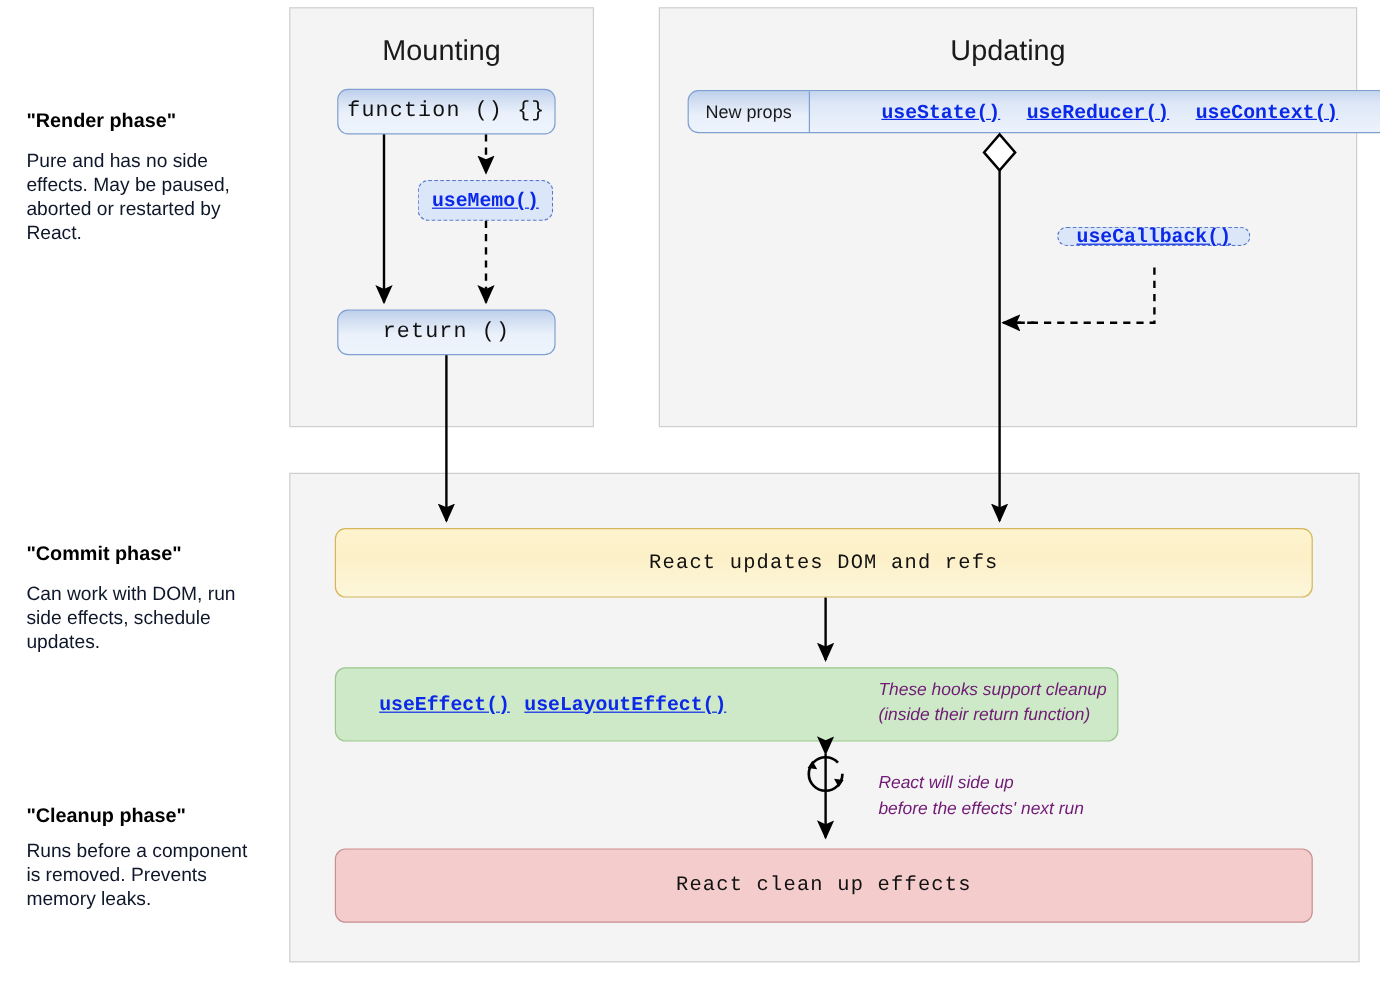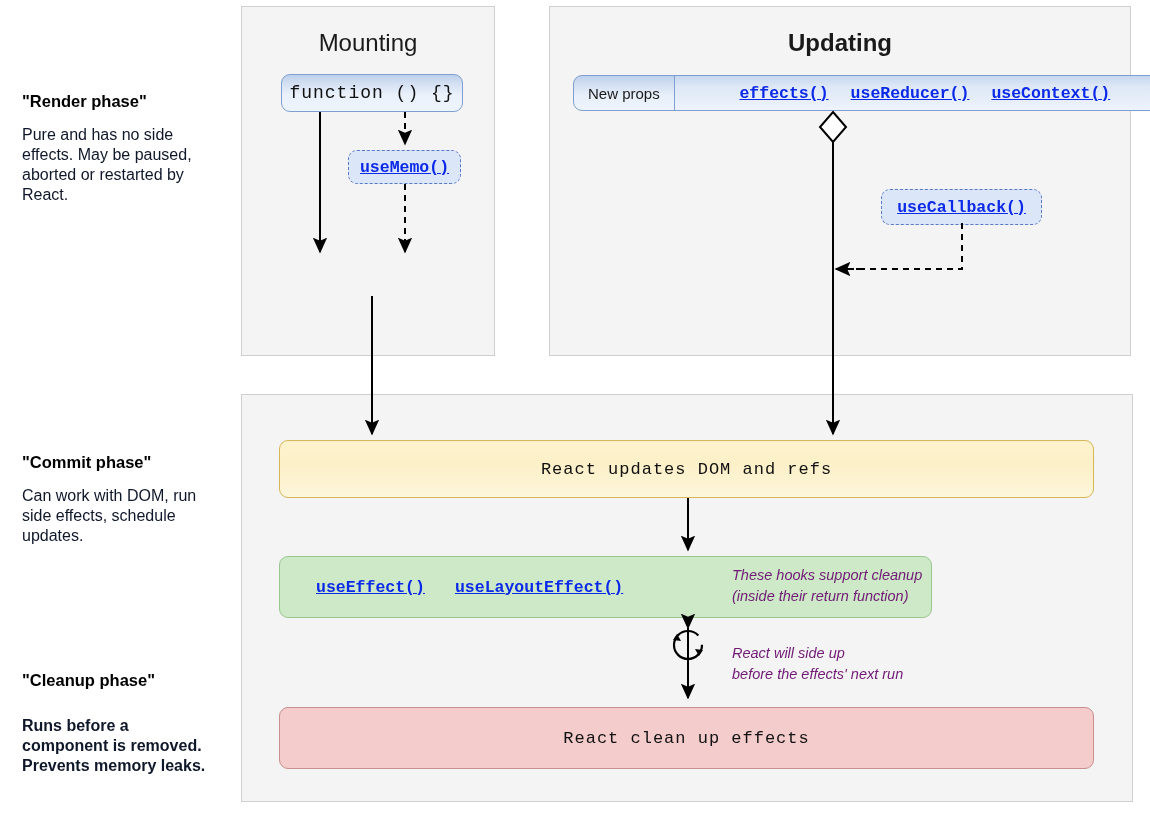--- a/index.html
+++ b/index.html
@@ -173,64 +173,67 @@
     <div class="phase-desc" style="margin-top:14px;">Pure and has no side effects. May be paused, aborted or restarted by React.</div>
   </div>
 
   <div class="abs" style="left:22px; top:453px;">
     <div class="phase-title">"Commit phase"</div>
     <div class="phase-desc" style="margin-top:14px;">Can work with DOM, run side effects, schedule updates.</div>
   </div>
 
   <div class="abs" style="left:22px; top:671px;">
     <div class="phase-title">"Cleanup phase"</div>
-    <div class="phase-desc" style="margin-top:26px;font-weight:bold;">Runs before a component is removed. Prevents memory leaks.</div>
+    <div class="phase-desc" style="margin-top:10px;">Runs before a component is removed. Prevents memory leaks.</div>
   </div>
 
   <div class="panel abs" style="left:241px; top:6px; width:254px; height:350px;">
     <div class="panel-title" style="top:22px;">Mounting</div>
   </div>
 
   <div class="node node-blue abs" style="left:281px; top:74px; width:182px; height:38px;">
     <span>function () {}</span>
   </div>
 
   <div class="node node-dashed abs" style="left:348px; top:150px; width:113px; height:34px;">
     <span class="hooklink">useMemo()</span>
   </div>
 
+  <div class="node node-blue abs" style="left:281px; top:258px; width:182px; height:38px;">
+    <span>return ()</span>
+  </div>
 
   <div class="panel abs" style="left:549px; top:6px; width:582px; height:350px;">
-    <div class="panel-title" style="top:22px;font-weight:bold;">Updating</div>
+    <div class="panel-title" style="top:22px;">Updating</div>
   </div>
 
   <div class="barbox abs" style="left:573px; top:75px; width:603px; height:36px;">
     <div class="barcell-props">
       <span>New props</span>
     </div>
     <div class="barcell-hooks">
-      <span class="hooklink">effects()</span>
+      <span class="hooklink">useState()</span>
       <span class="hooklink">useReducer()</span>
       <span class="hooklink">useContext()</span>
     </div>
   </div>
 
-  <div class="node node-dashed abs" style="left:881px; top:189px; width:161px; height:36px;text-align:center;">
+  <div class="node node-dashed abs" style="left:881px; top:189px; width:161px; height:16px;text-align:center;">
     <span class="hooklink">useCallback()</span>
   </div>
 
   <div class="panel abs" style="left:241px; top:394px; width:892px; height:408px;"></div>
 
   <div class="node node-yellow abs" style="left:279px; top:440px; width:815px; height:58px;">
     <span>React updates DOM and refs</span>
   </div>
 
   <div class="node node-green abs" style="left:279px; top:556px; width:653px; height:62px; justify-content:flex-start;">
     <span class="hooklink" style="margin-left:36px;">useEffect()</span>
-    <span class="hooklink" style="margin-left:30px;">useLayoutEffect()</span>
+    <span class="hooklink" style="margin-left:12px;">useLayoutEffect()</span>
   </div>
 
   <div class="abs" style="left:719px; top:565px;">
     <div class="note-italic">These hooks support cleanup</div>
     <div class="note-italic">(inside their return function)</div>
   </div>
 
   <div class="abs" style="left:719px; top:643px;">
     <div class="note-italic">React will side up</div>
     <div class="note-italic">before the effects' next run</div>

